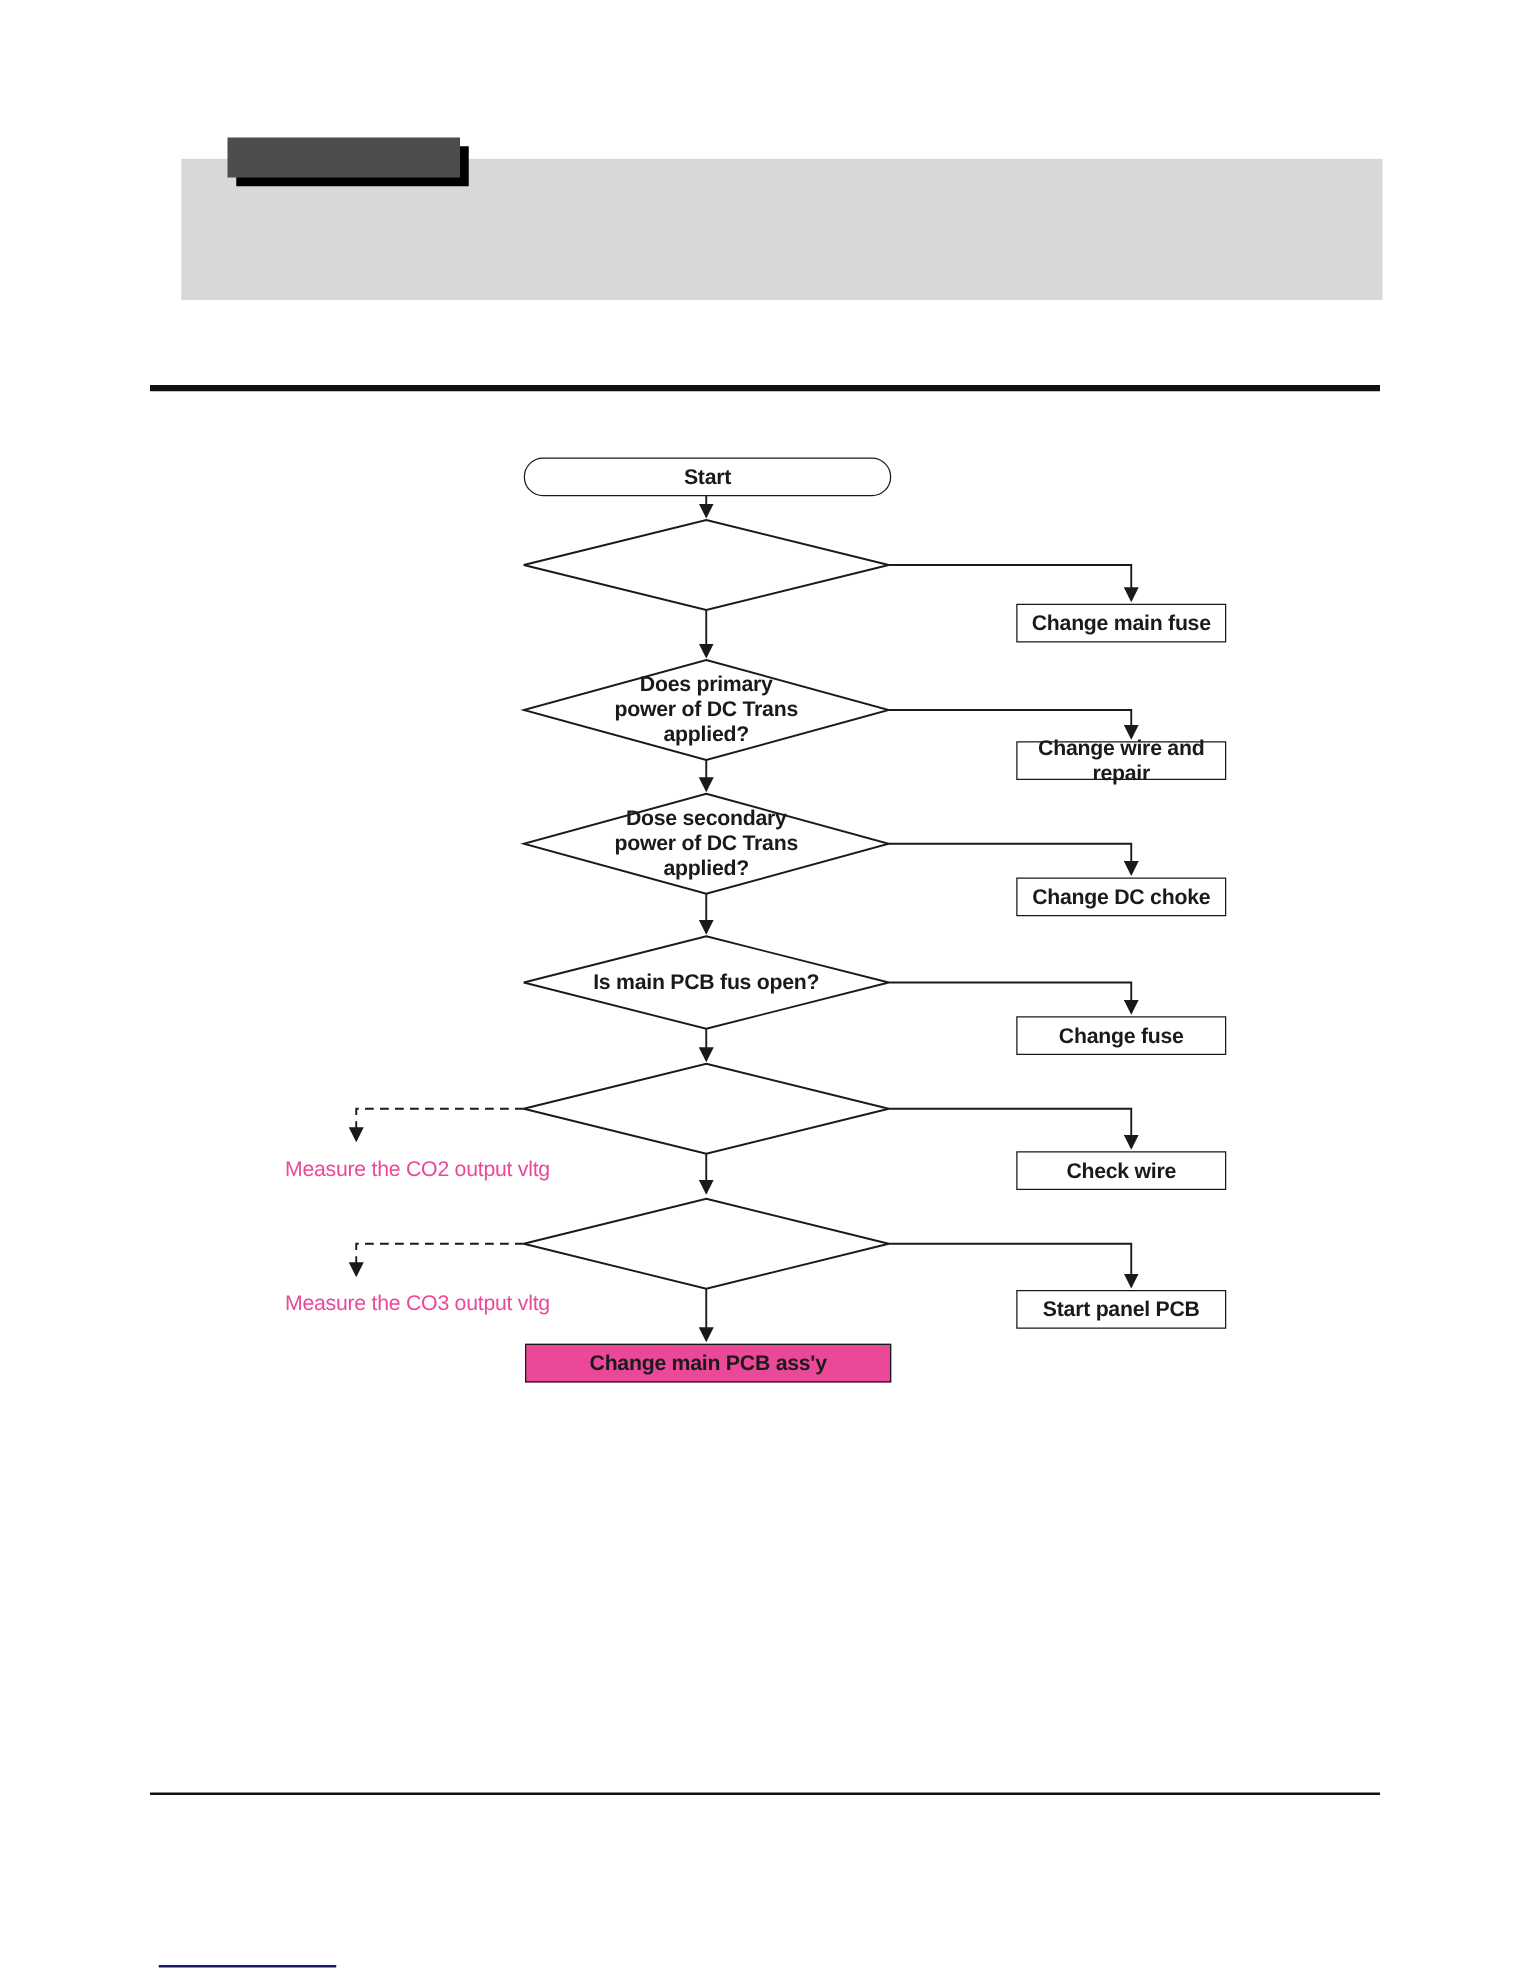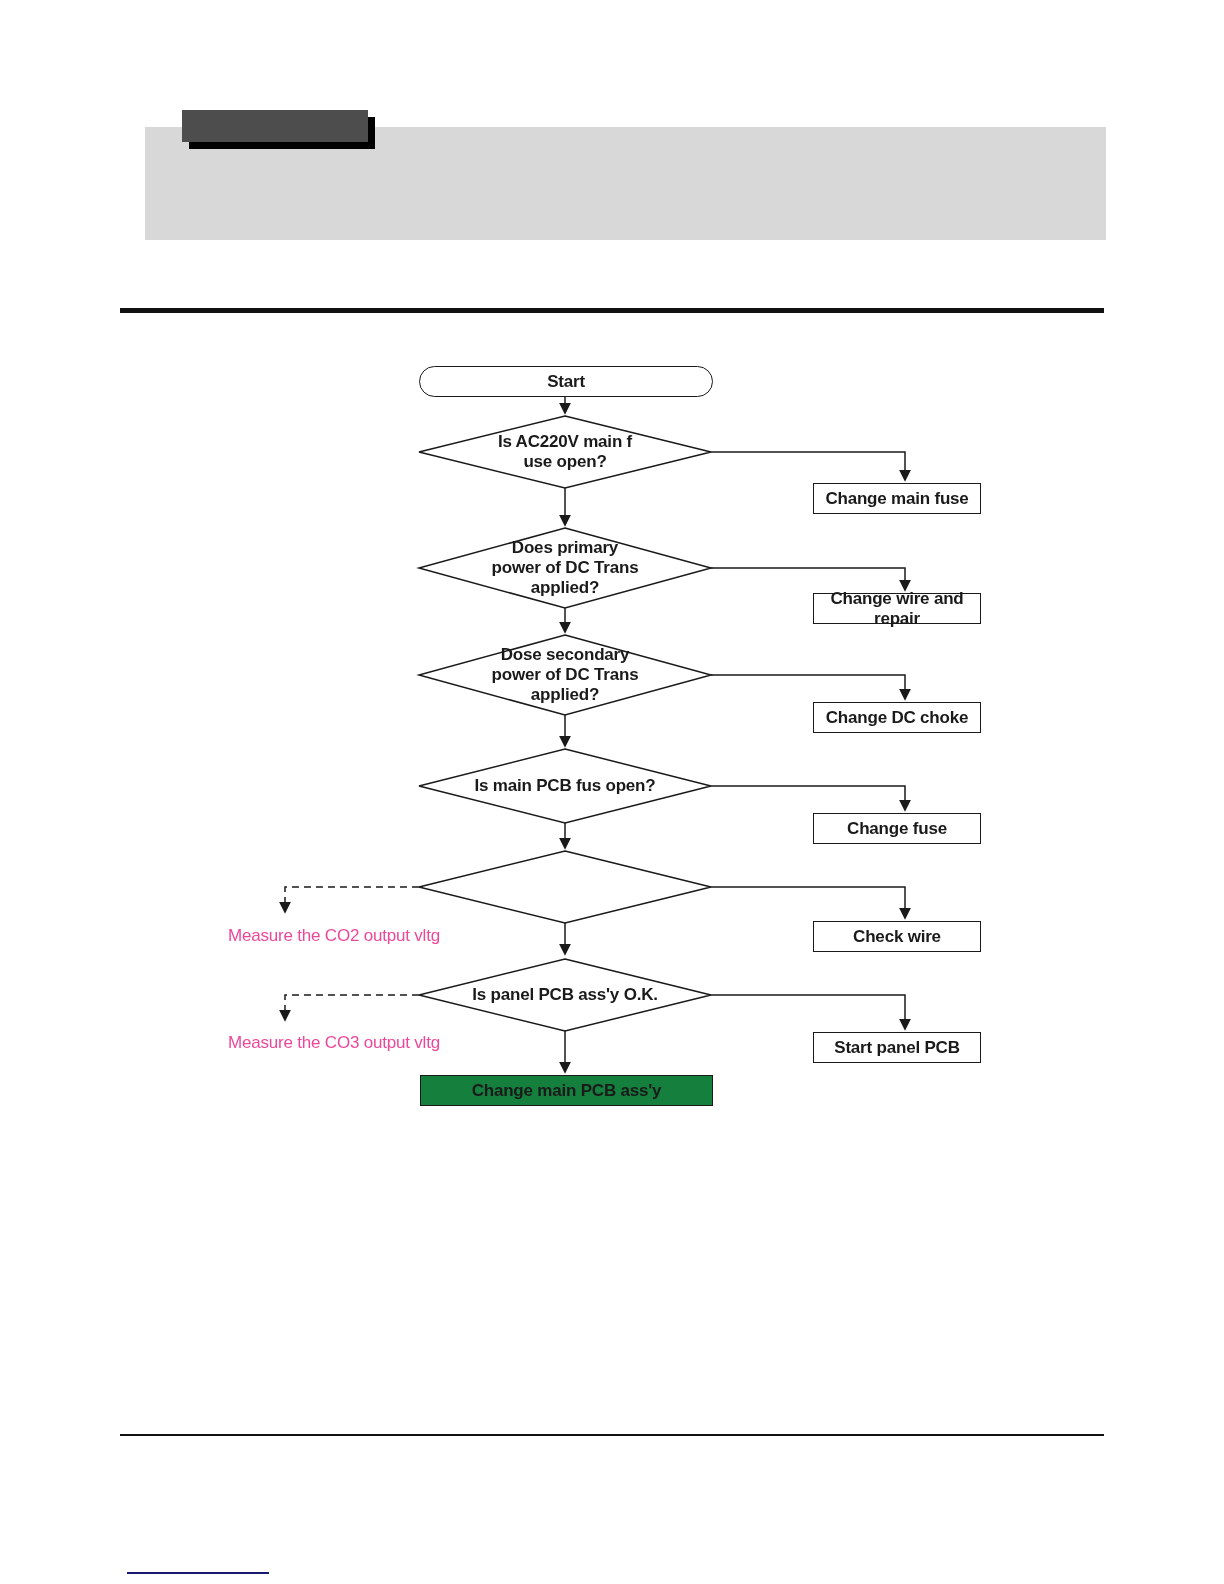--- a/index.html
+++ b/index.html
@@ -46,21 +46,21 @@
   .start-pill{
     left:419px;top:366px;width:294px;height:31px;
     border:1.5px solid #1a1a1a;border-radius:16px;background:#ffffff;
   }
   .action-box{
     left:813px;width:168px;height:31px;
     border:1.5px solid #1a1a1a;background:#ffffff;
   }
   .final-box{
     left:420px;top:1075px;width:293px;height:31px;
-    border:1.5px solid #1a1a1a;background:#15803d;
+    border:1.5px solid #1a1a1a;background:#ec4899;
   }
   .diamond-label{left:445px;width:240px;}
   .measure-note{
     position:absolute;left:228px;
     font-size:17px;font-weight:normal;letter-spacing:-0.2px;color:#ec4899;
   }
 </style>
 </head>
 <body>
 
@@ -100,30 +100,27 @@
       <polyline points="711,887 905,887 905,918" marker-end="url(#arrow)"></polyline>
       <polyline points="711,995 905,995 905,1029" marker-end="url(#arrow)"></polyline>
 
       <polyline stroke-dasharray="7,5" points="419,887 285,887 285,912" marker-end="url(#arrow)"></polyline>
       <polyline stroke-dasharray="7,5" points="419,995 285,995 285,1020" marker-end="url(#arrow)"></polyline>
     </g>
   </svg>
 
   <div class="node start-pill">Start</div>
 
-  <div class="node diamond-label" style="top:416px;height:72px;">Is AC220V main f
-use open?</div>
   <div class="node diamond-label" style="top:528px;height:80px;">Does primary
 power of DC Trans
 applied?</div>
   <div class="node diamond-label" style="top:635px;height:80px;">Dose secondary
 power of DC Trans
 applied?</div>
   <div class="node diamond-label" style="top:749px;height:74px;">Is main PCB fus open?</div>
-  <div class="node diamond-label" style="top:959px;height:72px;">Is panel PCB ass'y O.K.</div>
 
   <div class="node action-box" style="top:483px;">Change main fuse</div>
   <div class="node action-box" style="top:593px;">Change wire and repair</div>
   <div class="node action-box" style="top:702px;">Change DC choke</div>
   <div class="node action-box" style="top:813px;">Change fuse</div>
   <div class="node action-box" style="top:921px;">Check wire</div>
   <div class="node action-box" style="top:1032px;">Start panel PCB</div>
 
   <div class="node final-box">Change main PCB ass'y</div>
 

